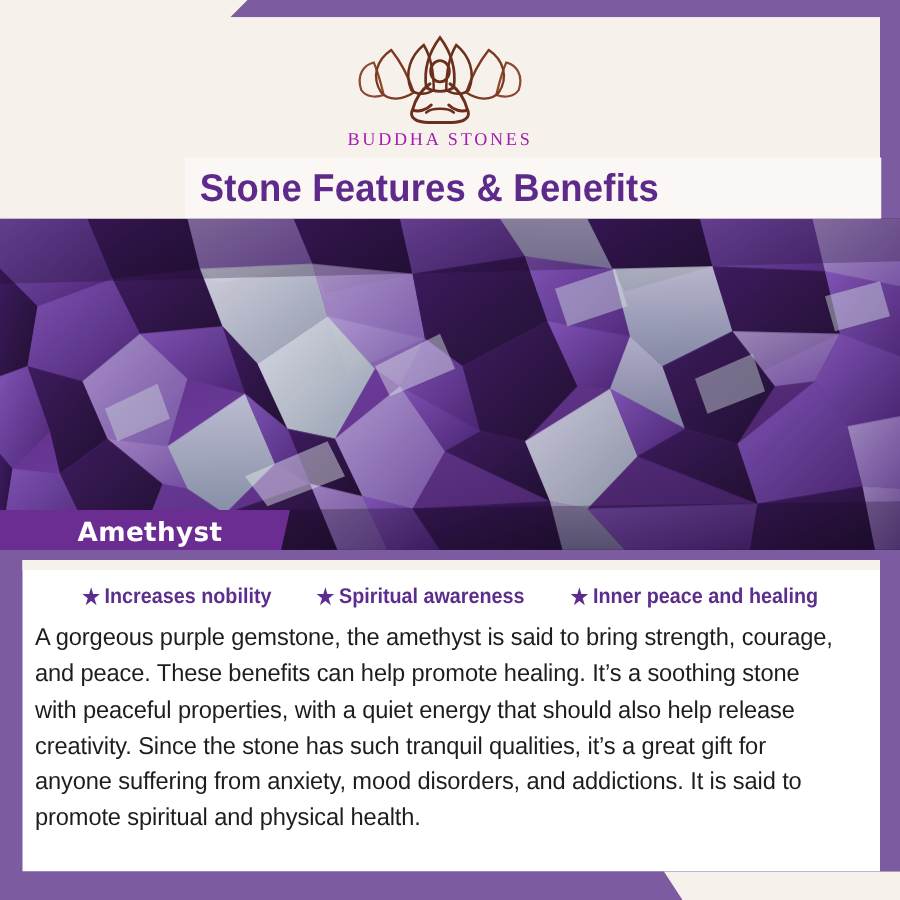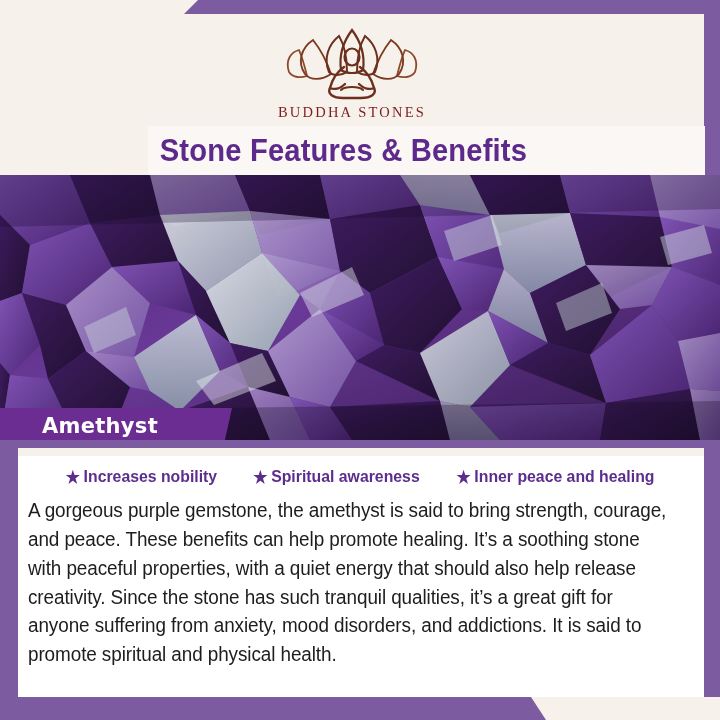--- a/index.html
+++ b/index.html
@@ -63,21 +63,21 @@
   .logo-mark {
     display: block;
     margin: 0 auto;
   }
   .logo-text {
     display: block;
     margin-top: 2px;
     font-family: "Liberation Serif", serif;
     font-size: 14.5px;
     letter-spacing: 2.2px;
-    color: #7f1d1d;
+    color: #a21caf;
     font-weight: 400;
   }
 
   
   .title-band {
     position: absolute;
     top: 126px;
     left: 148px;
     width: 557px;
     height: 49px;
@@ -112,20 +112,21 @@
   .stone-banner {
     position: absolute;
     top: 408px;
     left: 0;
     width: 232px;
     height: 36px;
     background: #6b2d91;
     clip-path: polygon(0 0, 232px 0, 224px 36px, 0 36px);
     display: flex;
     align-items: center;
+    padding-left: 20px;
   }
   .stone-name {
     margin-left: 42px;
     color: #ffffff;
     font-size: 21px;
     font-weight: bold;
     letter-spacing: 0.3px;
     font-family: "DejaVu Sans", sans-serif;
   }
 

